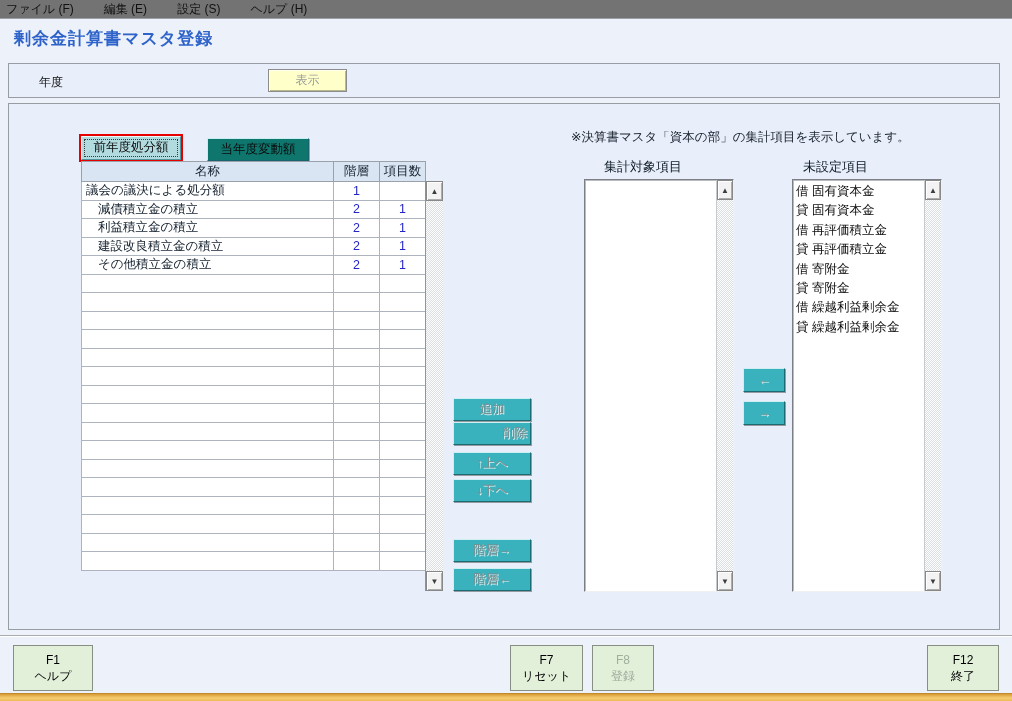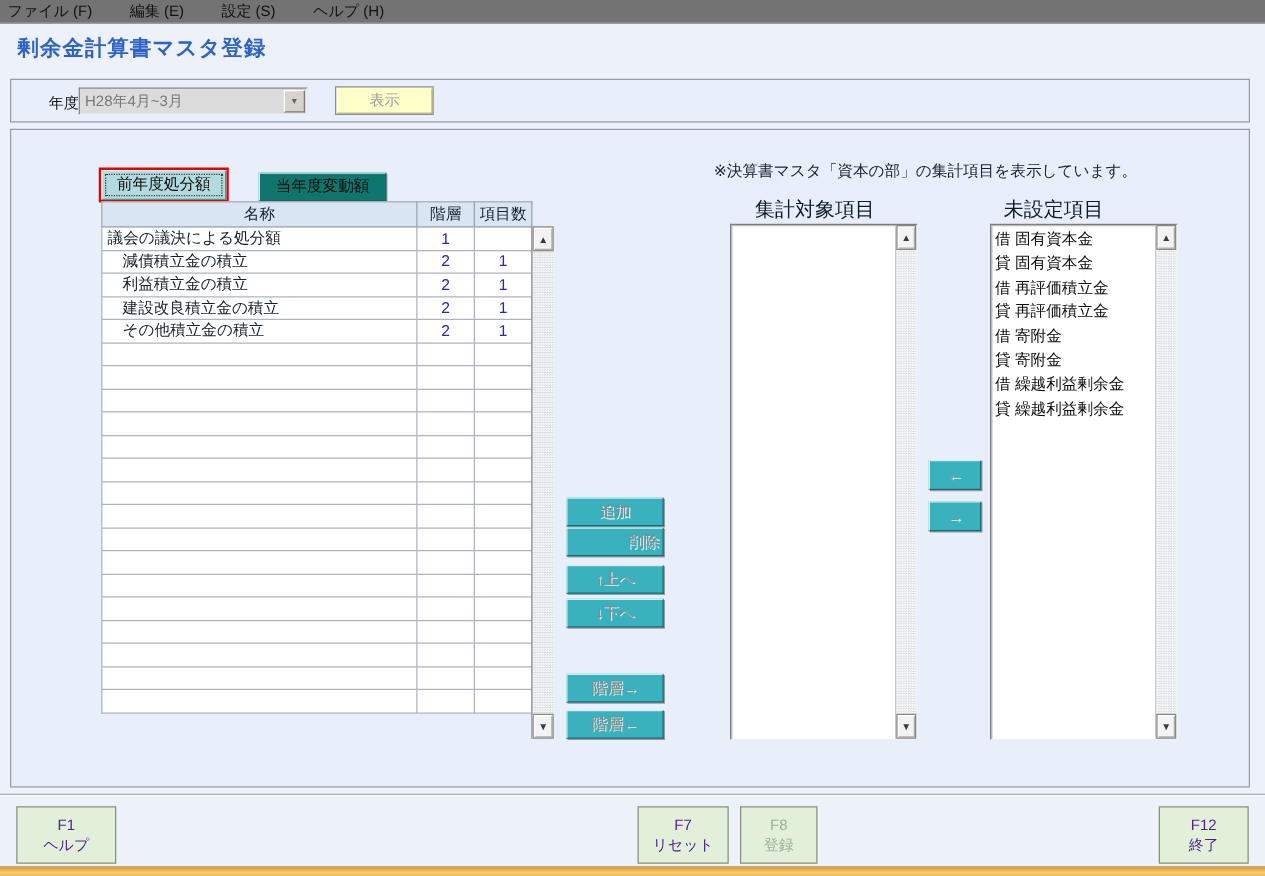--- a/index.html
+++ b/index.html
@@ -110,21 +110,21 @@
   .movebtn {
     position:absolute; left:734px; width:42px; height:24px;
     background:#3ab2be; border:1px solid; border-color:#cdeff2 #1b6b73 #1b6b73 #cdeff2;
     box-shadow:1px 1px 0 rgba(70,70,70,.5);
     color:#8a9596; text-shadow:1px 1px 0 #e3f2f3;
     font-size:13px; text-align:center; line-height:21px; cursor:default;
   }
   #btn-left { top:264px; } #btn-right { top:297px; }
   
   .note { position:absolute; left:562px; top:25px; font-size:12.5px; color:#16222e; }
-  .list-label { position:absolute; top:54px; font-size:16px; color:#0d1a28; }
+  .list-label { position:absolute; top:54px; font-size:13px; color:#0d1a28; }
   #label-target { left:595px; }
   #label-unset { left:794px; }
   .listbox {
     position:absolute; top:75px; width:150px; height:413px;
     background:#fff; border:1px solid; border-color:#7b7f85 #eef0f2 #eef0f2 #7b7f85;
     box-shadow:inset 1px 1px 0 #b9bdc2; display:flex;
   }
   #list-target { left:575px; }
   #list-unset { left:783px; }
   .list-items {
@@ -135,21 +135,21 @@
   .list-scroll { width:17px; border-left:1px solid #c7cacd; }
   
   .footer-sep {
     position:absolute; left:0; top:635px; width:1012px; height:1px;
     background:#a8adb3; box-shadow:0 1px 0 #ffffff;
   }
   .fbtn {
     position:absolute; top:645px; height:46px;
     background:#e2f0da; border:1px solid #878f85;
     display:flex; flex-direction:column; align-items:center; justify-content:center;
-    font-size:12px; color:#4c1d95; line-height:16px; cursor:default; text-align:center;
+    font-size:12px; color:#000000; line-height:16px; cursor:default; text-align:center;
   }
   .fbtn.disabled { color:#9fae9d; }
   .bottom-bar {
     position:absolute; left:0; top:693px; width:1012px; height:8px;
     background:linear-gradient(180deg,#d89a32 0%, #f5cb72 55%, #edbb54 100%);
     border-top:1px solid #c08a2a;
   }
 </style>
 </head>
 <body>
@@ -158,24 +158,20 @@
     <span class="menu-item">ファイル (F)</span>
     <span class="menu-item">編集 (E)</span>
     <span class="menu-item">設定 (S)</span>
     <span class="menu-item">ヘルプ (H)</span>
   </div>
 
 <div class="page-title">剰余金計算書マスタ登録</div>
 
 <div class="year-panel">
   <span class="year-label">年度</span>
-  <div class="combo">
-    <span class="combo-text">H28年4月~3月</span>
-    <span class="combo-btn">▼</span>
-  </div>
   <div class="show-btn">表示</div>
 </div>
 
 <div class="main-panel">
 
   <div class="tab-sel-wrap">
     <div class="tab-sel">前年度処分額</div>
   </div>
   <div class="tab2">当年度変動額</div>
 

